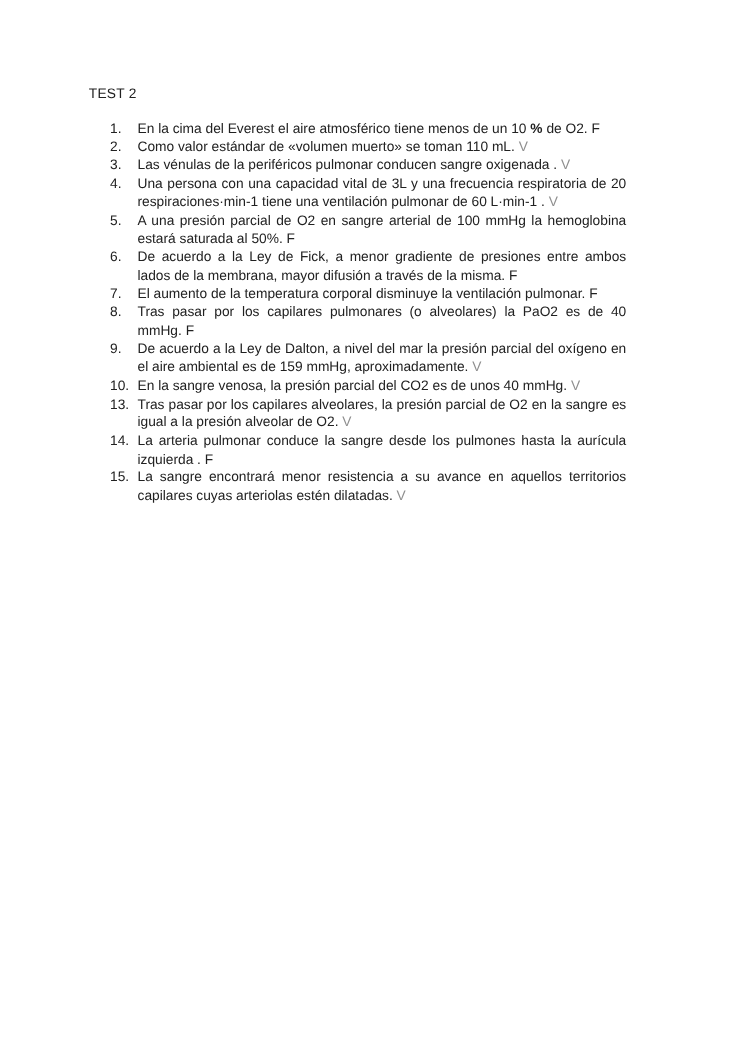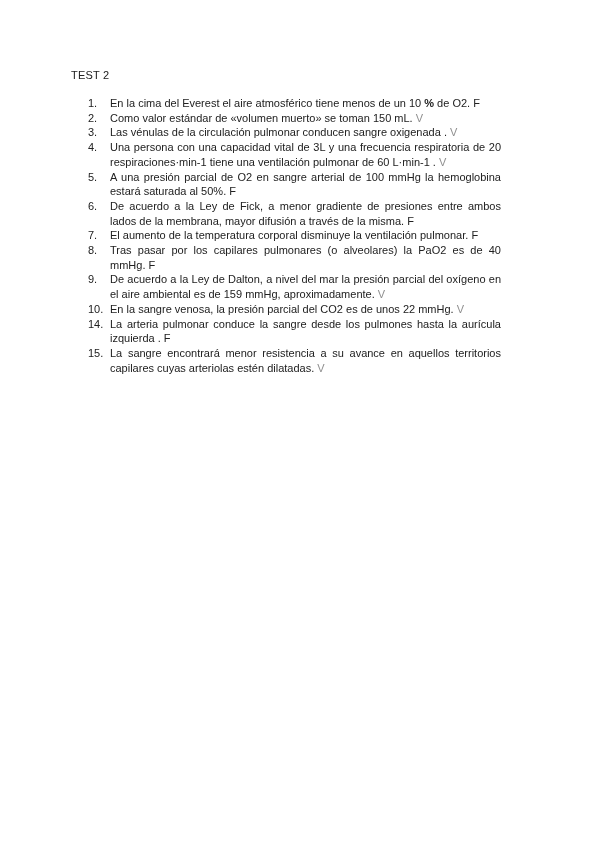--- a/index.html
+++ b/index.html
@@ -35,25 +35,25 @@
 <div class="page" style="background: rgb(255, 255, 255); color: rgb(33, 33, 33);">
   <div class="content">
     <p class="title">TEST 2</p>
     <div class="list">
         <div class="item">
           <span class="num">1.</span>
           <span class="txt"><span>En la cima del Everest el aire atmosférico tiene menos de un 10 </span><span class="b">%</span><span> de O2.</span> <span style="color: rgb(33, 33, 33);">F</span></span>
         </div>
         <div class="item">
           <span class="num">2.</span>
-          <span class="txt"><span>Como valor estándar de «volumen muerto» se toman 150 mL.</span> <span style="color: rgb(143, 143, 143);">V</span></span>
+          <span class="txt"><span>Como valor estándar de «volumen muerto» se toman 110 mL.</span> <span style="color: rgb(143, 143, 143);">V</span></span>
         </div>
         <div class="item">
           <span class="num">3.</span>
-          <span class="txt"><span>Las vénulas de la circulación pulmonar conducen sangre oxigenada .</span> <span style="color: rgb(143, 143, 143);">V</span></span>
+          <span class="txt"><span>Las vénulas de la periféricos pulmonar conducen sangre oxigenada .</span> <span style="color: rgb(143, 143, 143);">V</span></span>
         </div>
         <div class="item">
           <span class="num">4.</span>
           <span class="txt"><span>Una persona con una capacidad vital de 3L y una frecuencia respiratoria de 20 respiraciones·min-1 tiene una ventilación pulmonar de 60 L·min-1 .</span> <span style="color: rgb(143, 143, 143);">V</span></span>
         </div>
         <div class="item">
           <span class="num">5.</span>
           <span class="txt"><span>A una presión parcial de O2 en sangre arterial de 100 mmHg la hemoglobina estará saturada al 50%.</span> <span style="color: rgb(33, 33, 33);">F</span></span>
         </div>
         <div class="item">
@@ -67,21 +67,25 @@
         <div class="item">
           <span class="num">8.</span>
           <span class="txt"><span>Tras pasar por los capilares pulmonares (o alveolares) la PaO2 es de 40 mmHg.</span> <span style="color: rgb(33, 33, 33);">F</span></span>
         </div>
         <div class="item">
           <span class="num">9.</span>
           <span class="txt"><span>De acuerdo a la Ley de Dalton, a nivel del mar la presión parcial del oxígeno en el aire ambiental es de 159 mmHg, aproximadamente.</span> <span style="color: rgb(143, 143, 143);">V</span></span>
         </div>
         <div class="item">
           <span class="num">10.</span>
-          <span class="txt"><span>En la sangre venosa, la presión parcial del CO2 es de unos 22 mmHg.</span> <span style="color: rgb(143, 143, 143);">V</span></span>
+          <span class="txt"><span>En la sangre venosa, la presión parcial del CO2 es de unos 40 mmHg.</span> <span style="color: rgb(143, 143, 143);">V</span></span>
+        </div>
+        <div class="item">
+          <span class="num">13.</span>
+          <span class="txt"><span>Tras pasar por los capilares alveolares, la presión parcial de O2 en la sangre es igual a la presión alveolar de O2.</span> <span style="color: rgb(143, 143, 143);">V</span></span>
         </div>
         <div class="item">
           <span class="num">14.</span>
           <span class="txt"><span>La arteria pulmonar conduce la sangre desde los pulmones hasta la aurícula izquierda .</span> <span style="color: rgb(33, 33, 33);">F</span></span>
         </div>
         <div class="item">
           <span class="num">15.</span>
           <span class="txt"><span>La sangre encontrará menor resistencia a su avance en aquellos territorios capilares cuyas arteriolas estén dilatadas.</span> <span style="color: rgb(143, 143, 143);">V</span></span>
         </div>
       </div>

